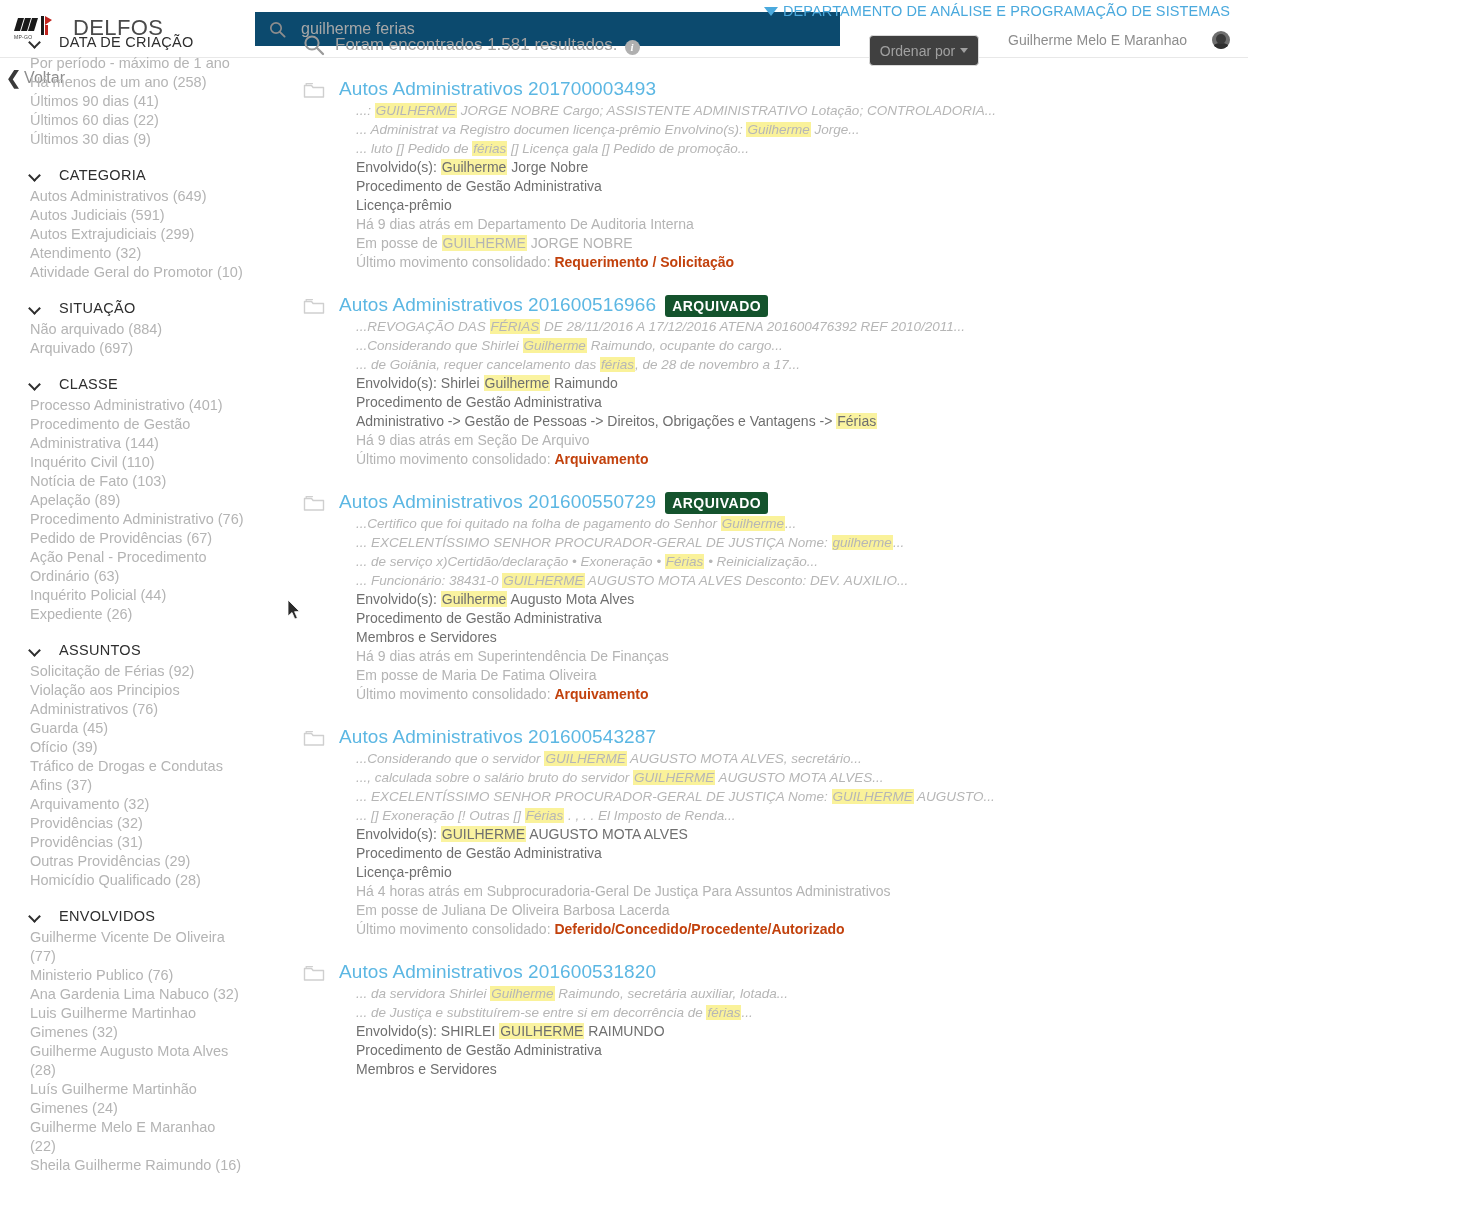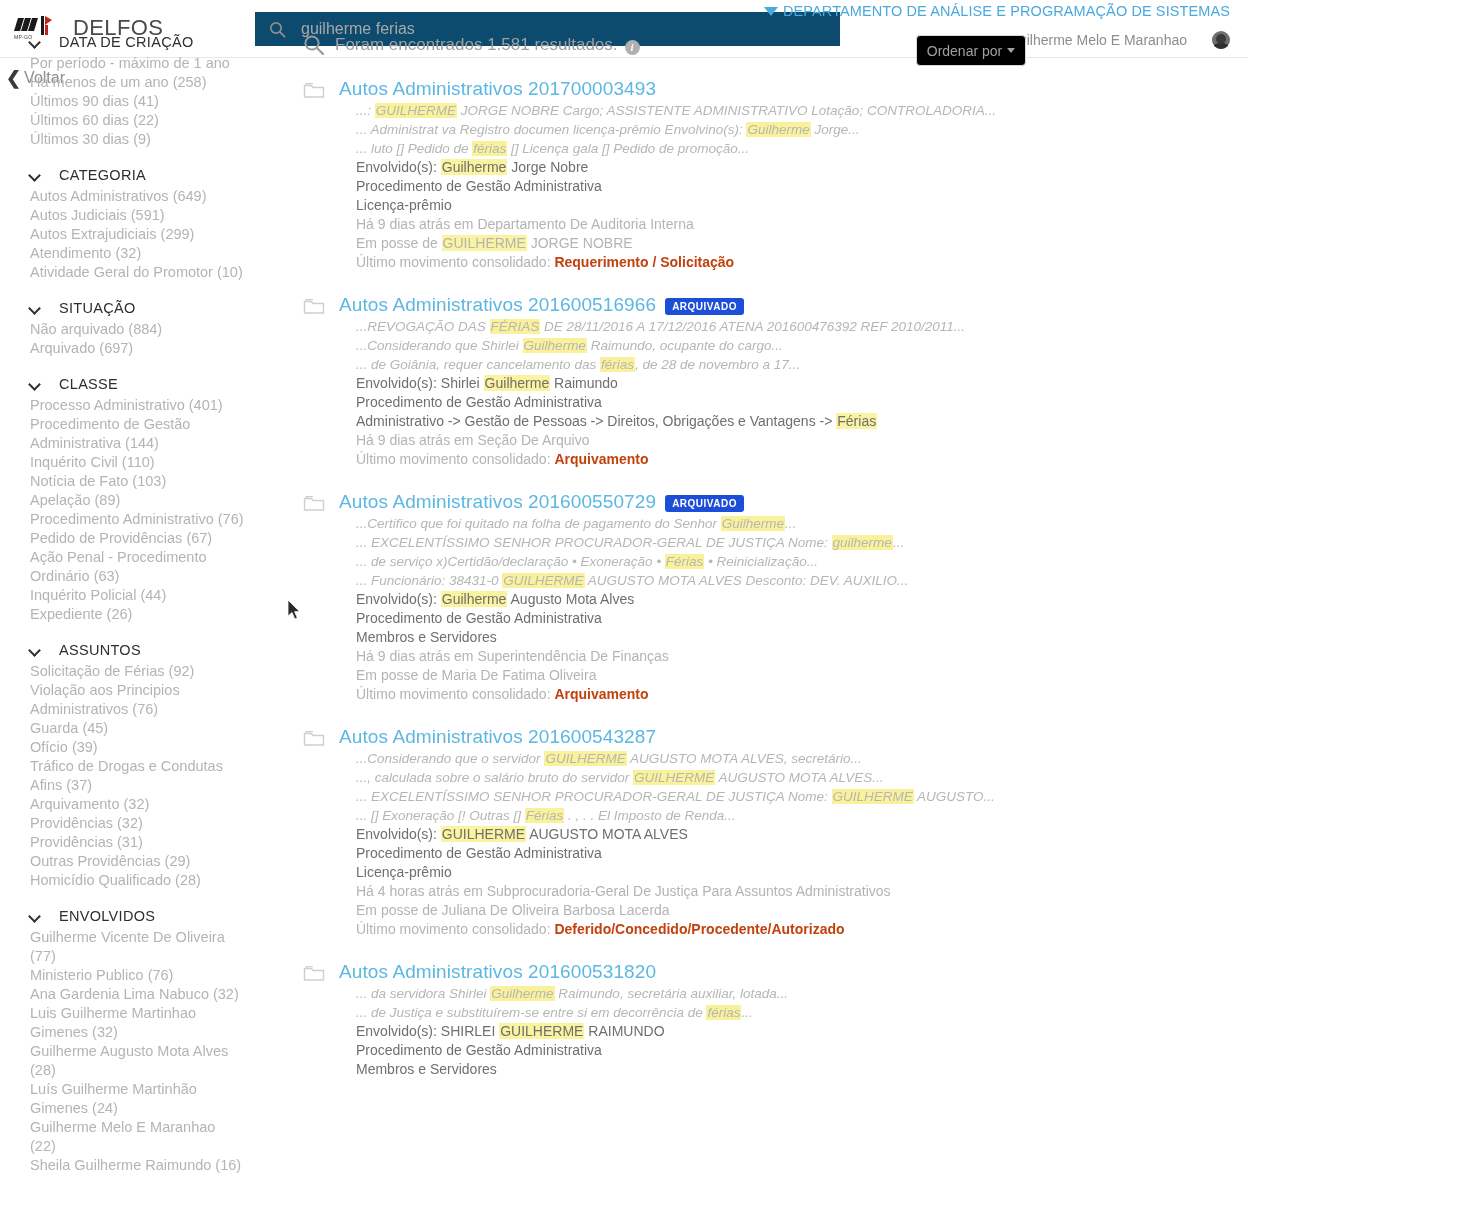--- a/index.html
+++ b/index.html
@@ -155,25 +155,24 @@
     display: inline-block; width: 15px; height: 15px; border-radius: 50%;
     background: #b0b0b0; color: #fff; font-size: 11px; font-style: italic;
     font-weight: bold; text-align: center; line-height: 15px;
     margin-left: 7px; position: relative; top: 2px;
     font-family: "Liberation Serif", serif;
   }
   .sort-btn {
     position: absolute; left: 869px; top: 35px;
     width: 110px; height: 31px;
     border: 1px solid #dadada; border-radius: 4px;
-    background: #000000; color: #a0a0a0; font-size: 14px;
+    background: #404040; color: #a0a0a0; font-size: 14px;
     display: flex; align-items: center; justify-content: center; gap: 5px;
     cursor: pointer;
     font-family: "Liberation Sans", sans-serif;
-    margin-left: 47px;
   }
   .caret-sm {
     width: 0; height: 0;
     border-left: 4px solid transparent;
     border-right: 4px solid transparent;
     border-top: 5px solid #a0a0a0;
     display: inline-block;
   }
 
   
@@ -189,22 +188,22 @@
   }
   .result-title-row {
     display: flex; align-items: center; gap: 9px; margin-bottom: 1px;
   }
   .result-title {
     font-size: 19px; color: #5cb7e3; cursor: pointer;
     letter-spacing: .1px;
   }
   .badge {
     display: inline-block;
-    background: #1d4ed8; color: #ffffff;
-    font-size: 10px; font-weight: bold; letter-spacing: .5px;
+    background: #14532d; color: #ffffff;
+    font-size: 14px; font-weight: bold; letter-spacing: .5px;
     padding: 3px 7px 3px 7px; border-radius: 3px;
     position: relative; top: 1px;
   }
   .snippet {
     font-size: 13.5px; color: #b6b6b6; font-style: italic;
     line-height: 19px; padding-left: 17px;
   }
   .meta {
     font-size: 14px; color: #6f6f6f; line-height: 19px; padding-left: 17px;
   }

